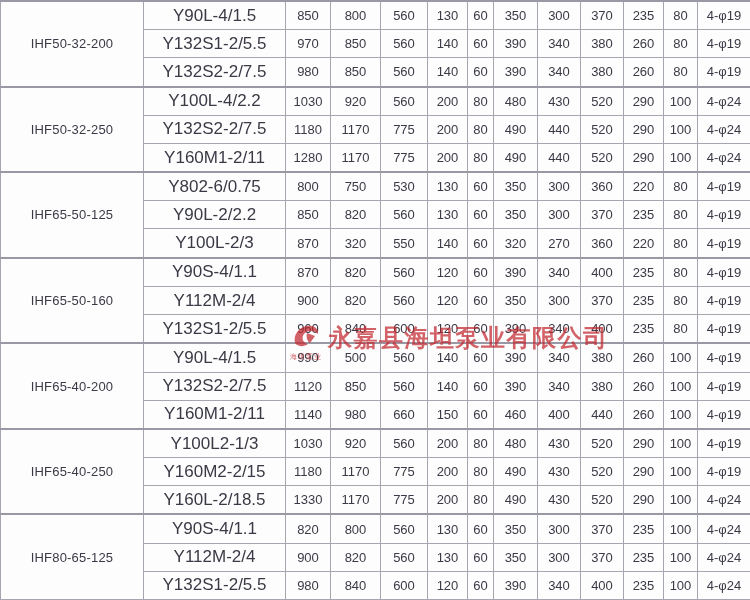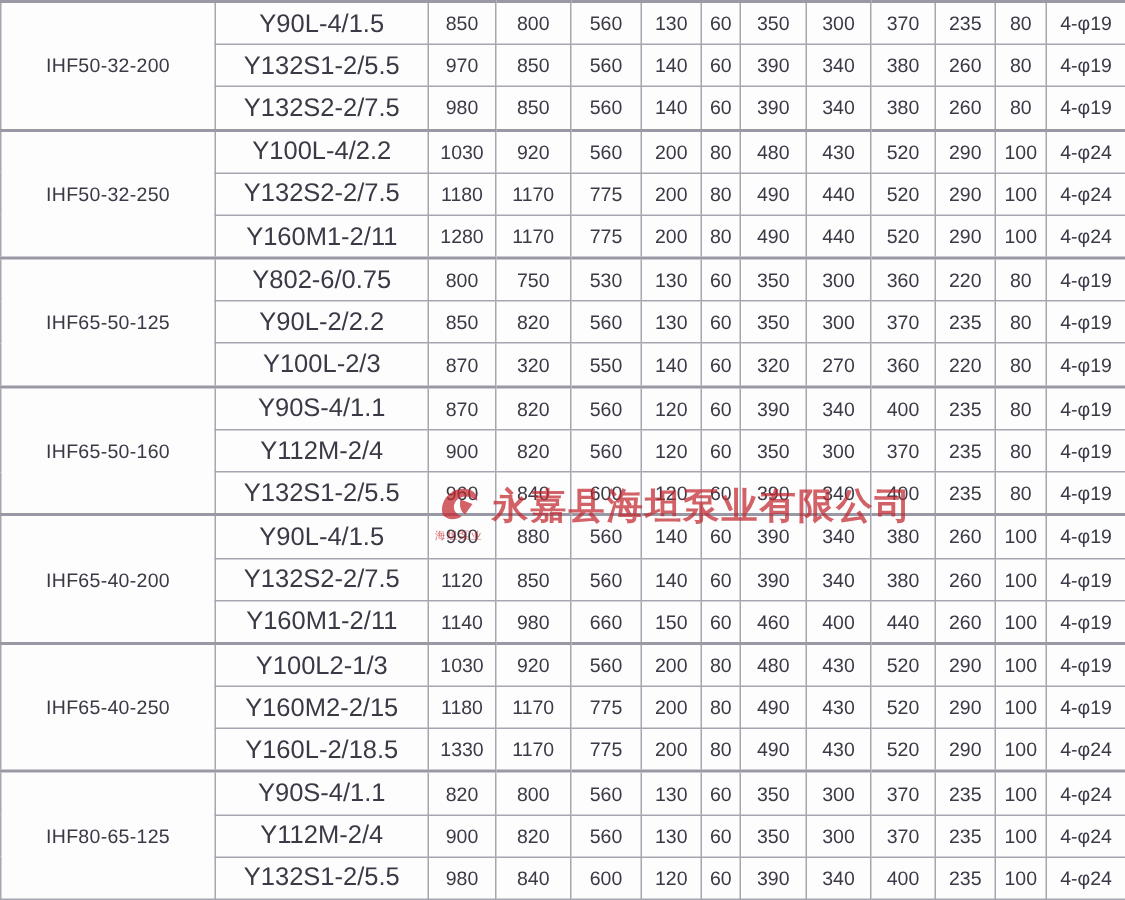--- a/index.html
+++ b/index.html
@@ -266,21 +266,21 @@
           <td>340</td>
           <td>400</td>
           <td>235</td>
           <td>80</td>
           <td>4-φ19</td>
         </tr>
         <tr class="group-start">
           <td rowspan="3" class="model-cell">IHF65-40-200</td>
           <td class="motor-cell">Y90L-4/1.5</td>
           <td>990</td>
-          <td>880</td>
+          <td>500</td>
           <td>560</td>
           <td>140</td>
           <td>60</td>
           <td>390</td>
           <td>340</td>
           <td>380</td>
           <td>260</td>
           <td>100</td>
           <td>4-φ19</td>
         </tr>

